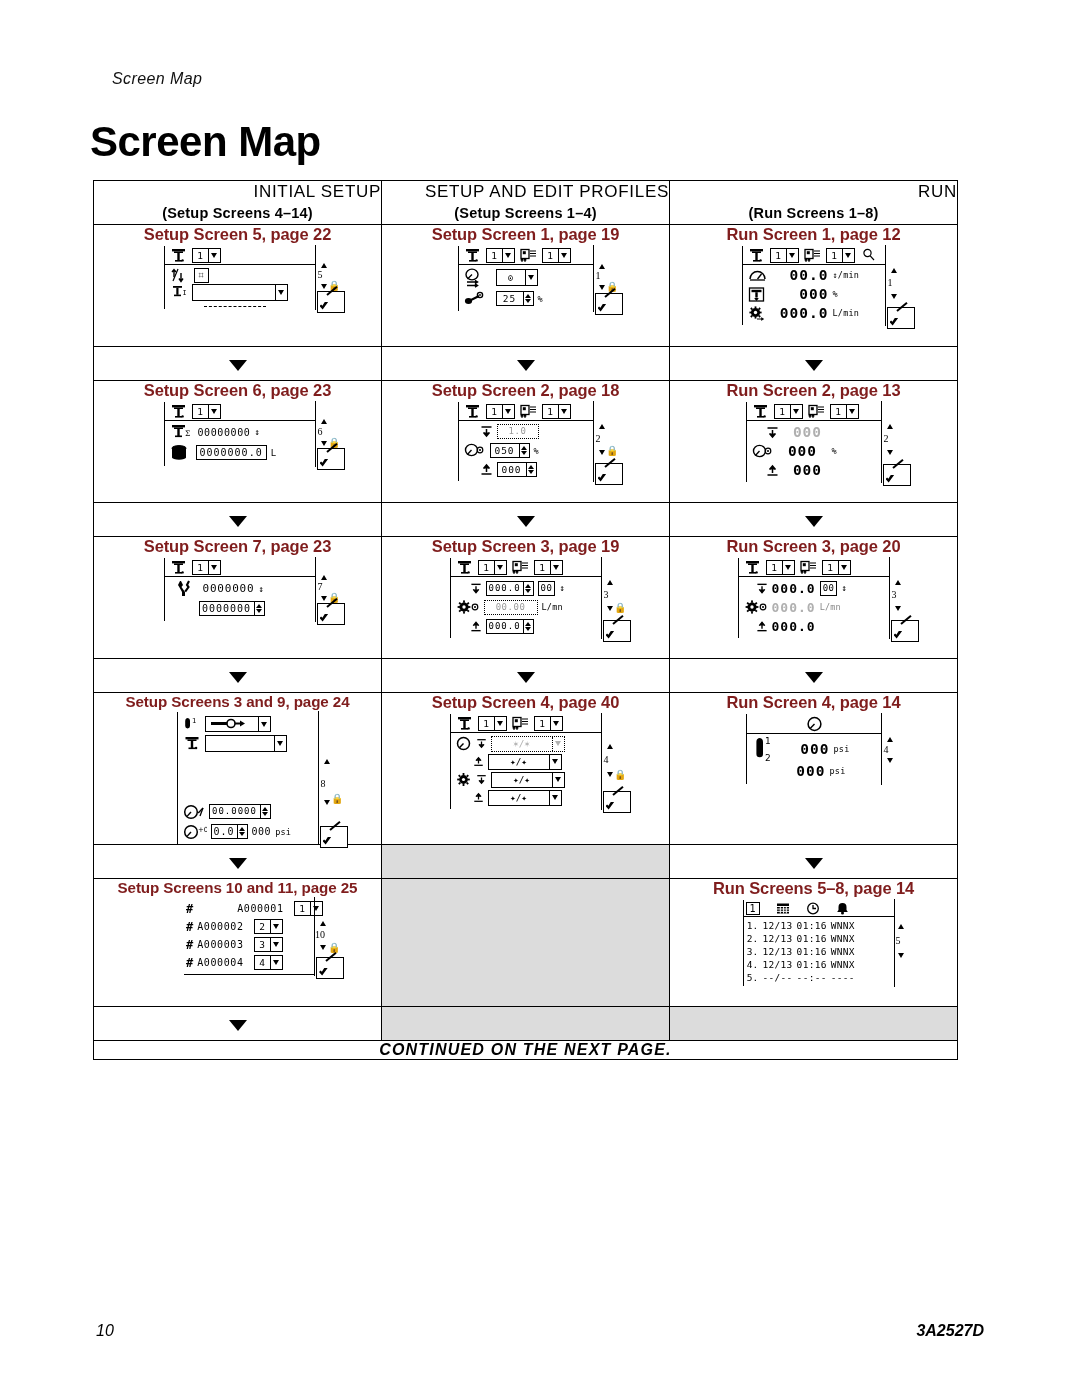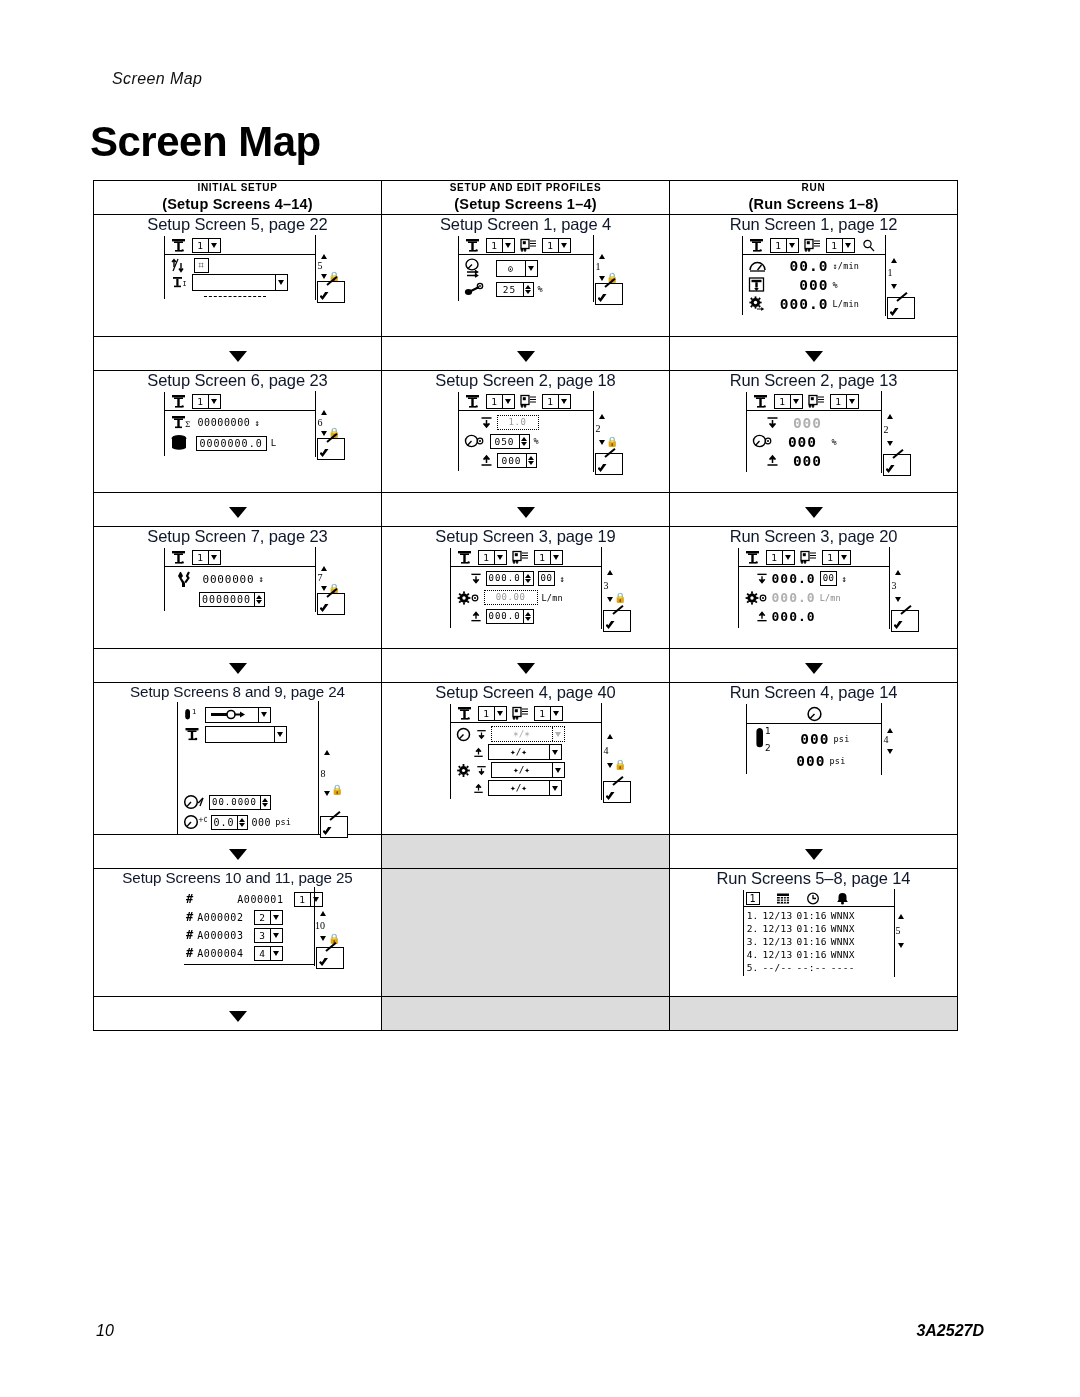--- a/index.html
+++ b/index.html
@@ -41,37 +41,38 @@
   }
   .col-a{width:288px;}
   .col-b{width:288px;}
   .col-c{width:288px;}
 
   .hdr{
     text-align:center;
     padding:7px 4px 8px 4px;
   }
   .hdr .l1{
-    font-size:10px;font-weight:bold;letter-spacing:.7px;
+    font-size:17px;font-weight:normal;letter-spacing:.7px;
     line-height:1.35;
+    text-align:right;
   }
   .hdr .l2{
     font-size:14.5px;font-weight:bold;letter-spacing:.2px;
     line-height:1.35;
   }
 
   .cell{
     padding:8px 4px 10px 4px;
     text-align:center;
     height:122px;
     box-sizing:border-box;
   }
   .cell-title{
-    color:#0f172a;
-    font-weight:normal;
+    color:#7f1d1d;
+    font-weight:bold;
     font-size:16.5px;
     letter-spacing:-.1px;
     margin-bottom:2px;
     white-space:nowrap;
   }
   .cell-title.small{font-size:15.2px;}
 
   .arrowrow td{height:33px;text-align:center;vertical-align:middle;}
   .arrow{
     display:inline-block;
@@ -298,21 +299,21 @@
               <div class="navnum">5</div>
               <div class="navdn"></div>
               <div class="lock">🔒</div>
               <div class="editbtn"></div>
             </div>
           </div>
         </div>
       </td>
 
       <td class="cell">
-        <div class="cell-title">Setup Screen 1, page 4</div>
+        <div class="cell-title">Setup Screen 1, page 19</div>
         <div class="scr" style="margin-left:0px;">
           <div class="scr-box" style="width:134px;">
             <div class="scr-top">
               <span>
                 <svg class="ic" width="17" height="15" viewBox="0 0 17 15">
                       <rect x="2" y="1" width="13" height="2.4" fill="#000"></rect>
                       <rect x="4" y="3.4" width="9" height="1.6" fill="#000"></rect>
                       <rect x="7.3" y="5" width="2.4" height="8" fill="#000"></rect>
                       <rect x="5" y="12" width="7" height="1.6" fill="#000"></rect>
                       <circle cx="12.6" cy="12.4" r="1.2" fill="#000"></circle>
@@ -988,21 +989,21 @@
 
     <tr class="arrowrow">
       <td><i class="arrow"></i></td>
       <td><i class="arrow"></i></td>
       <td><i class="arrow"></i></td>
     </tr>
 
     <tr>
 
       <td class="cell">
-        <div class="cell-title small">Setup Screens 8 and 9, page 24</div>
+        <div class="cell-title small">Setup Screens 3 and 9, page 24</div>
         <div class="scr" style="margin-left:20px;">
           <div class="scr-box" style="width:140px;border-top:none;">
             <div class="scr-body" style="padding-top:3px;">
               <div class="scr-row" style="height:19px;">
                 <span>
                   <svg class="ic" width="18" height="16" viewBox="0 0 18 16">
                         <path d="M4 2 a3 3 0 0 1 3 3 v5 a2.4 2.4 0 1 1 -4.8 0 v-5 a3 3 0 0 1 1.8 -3 z" fill="#000"></path>
                         <text x="9" y="7" font-size="7" font-family="DejaVu Sans, sans-serif">1</text>
                       </svg>
                 </span>
@@ -1395,20 +1396,23 @@
         </div>
       </td>
     </tr>
 
     <tr class="arrowrow">
       <td><i class="arrow"></i></td>
       <td class="gray"></td>
       <td class="gray"></td>
     </tr>
 
+    <tr>
+      <td colspan="3" class="continued">CONTINUED ON THE NEXT PAGE.</td>
+    </tr>
 
   </tbody>
     </table>
 
   <div class="foot-left">10</div>
   <div class="foot-right">3A2527D</div>
 
 </div>
 
 </body></html>

